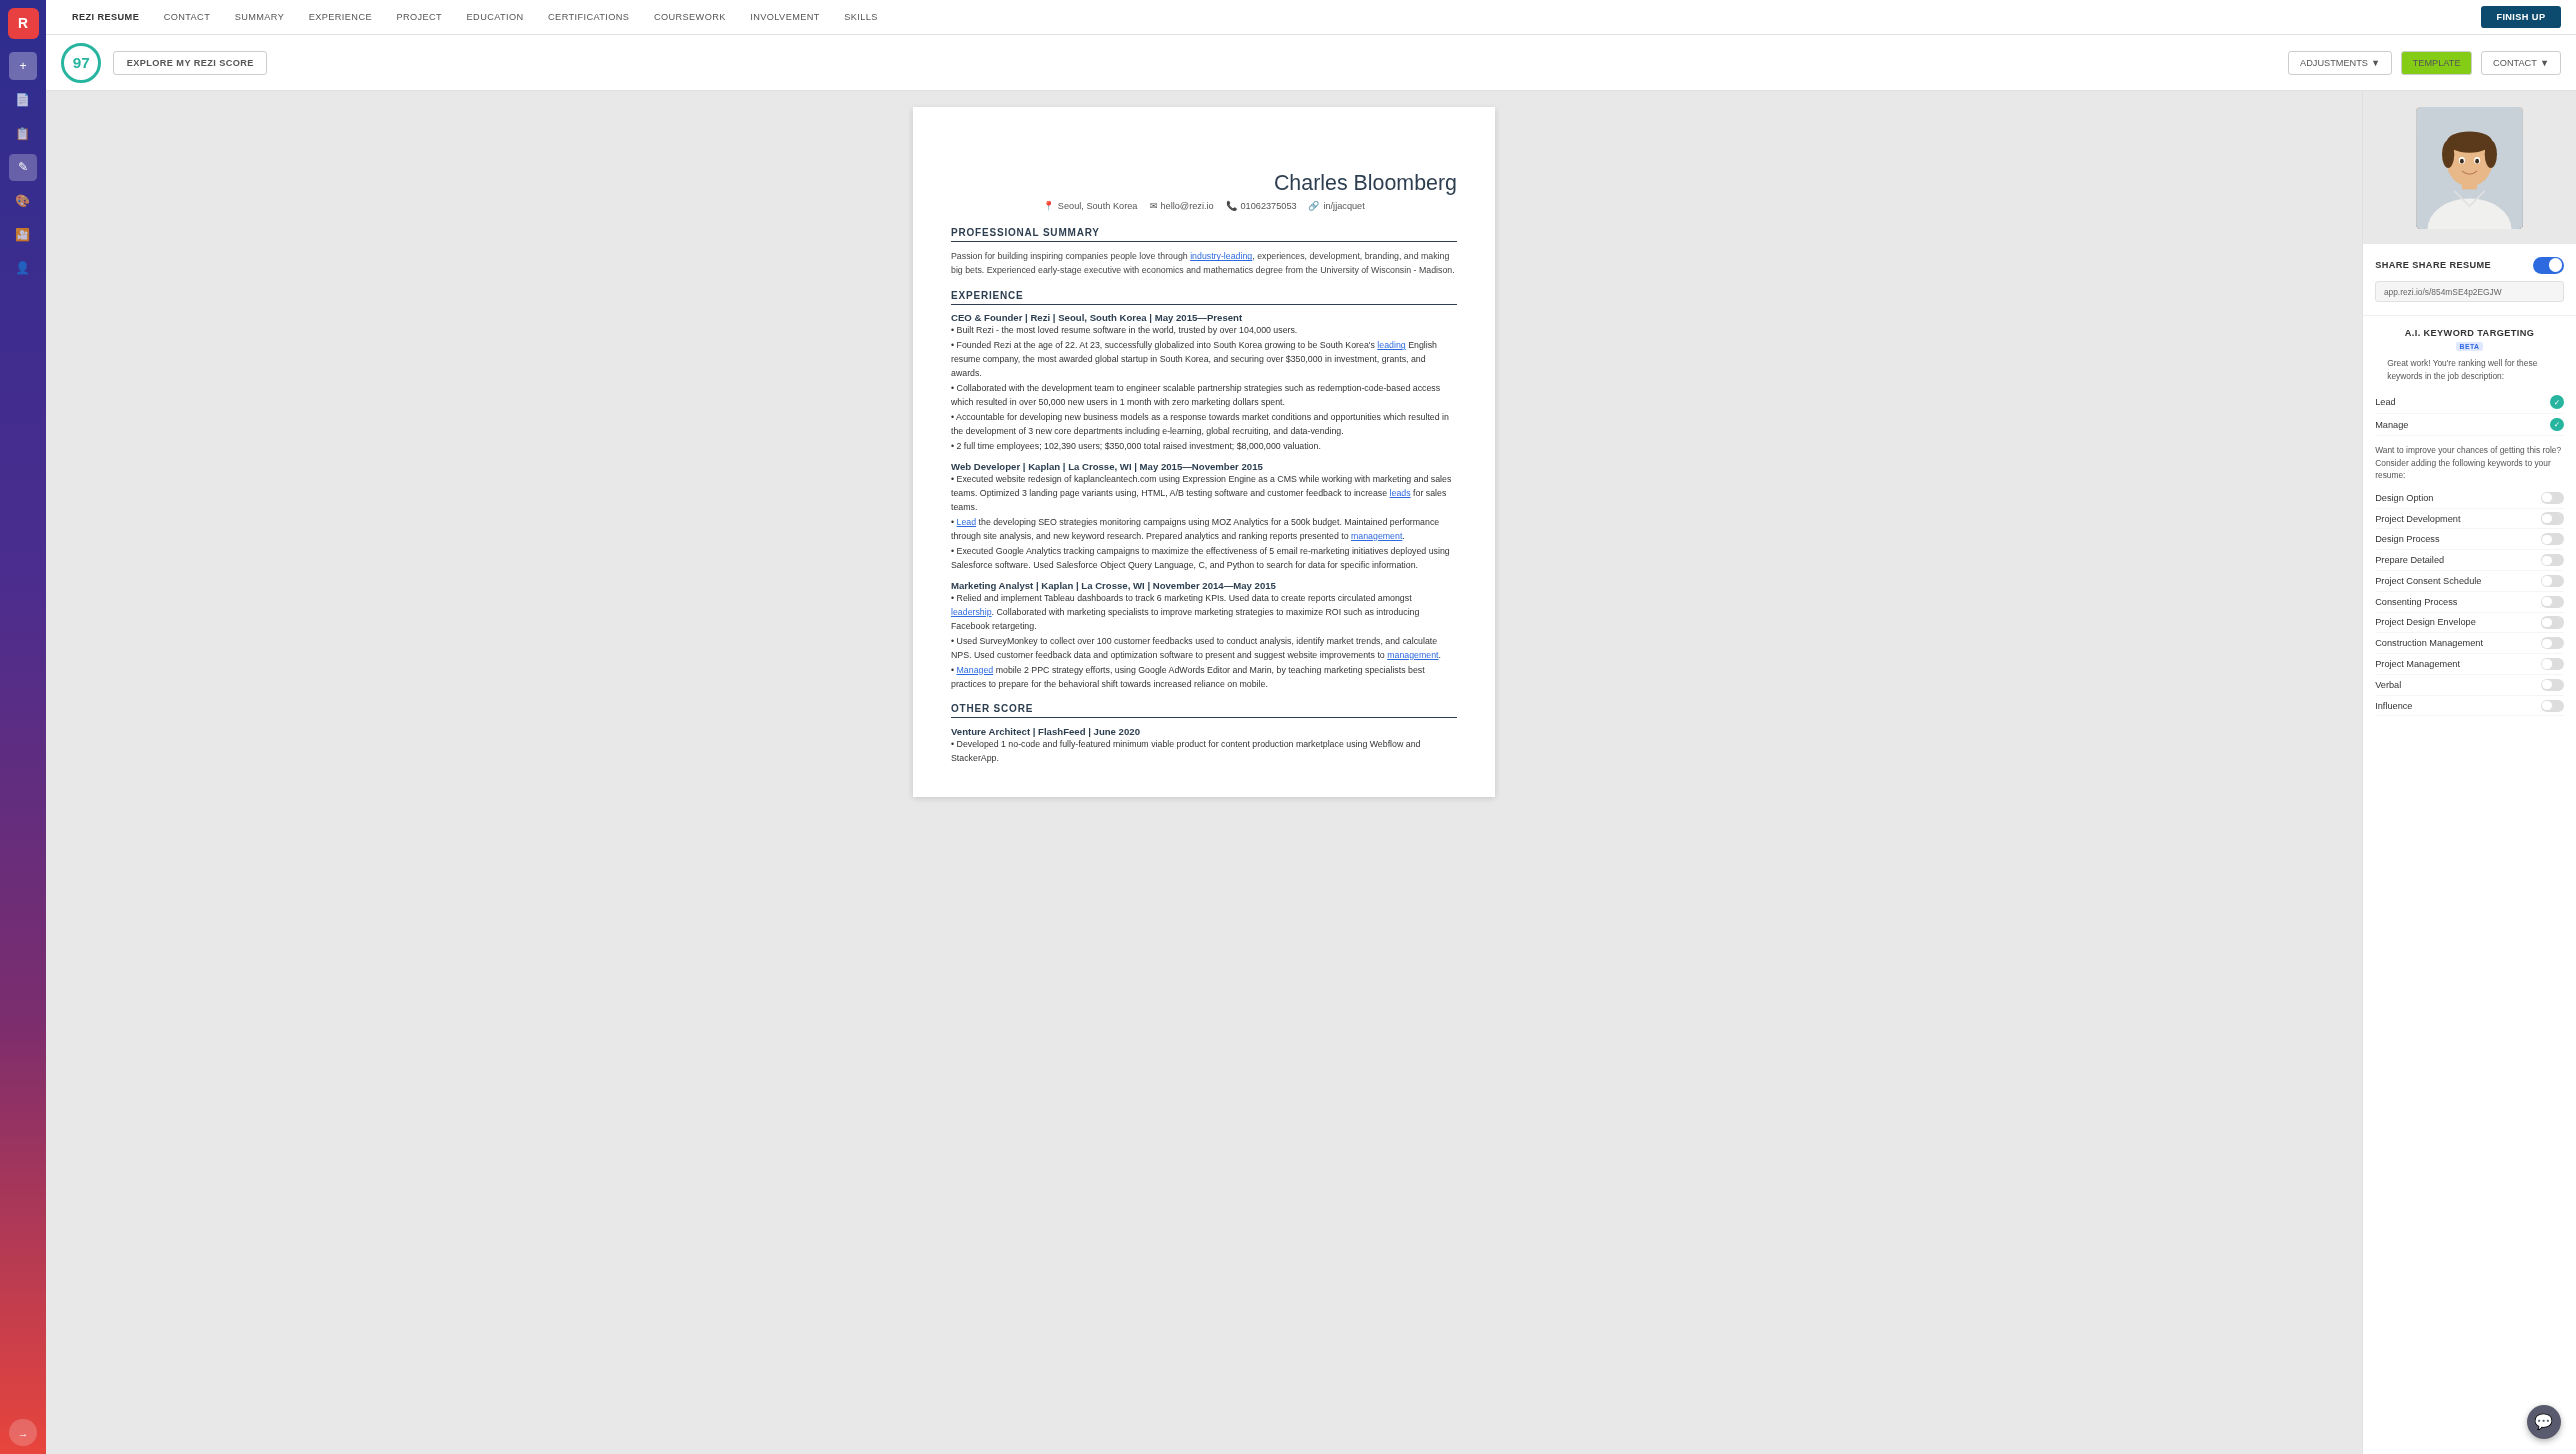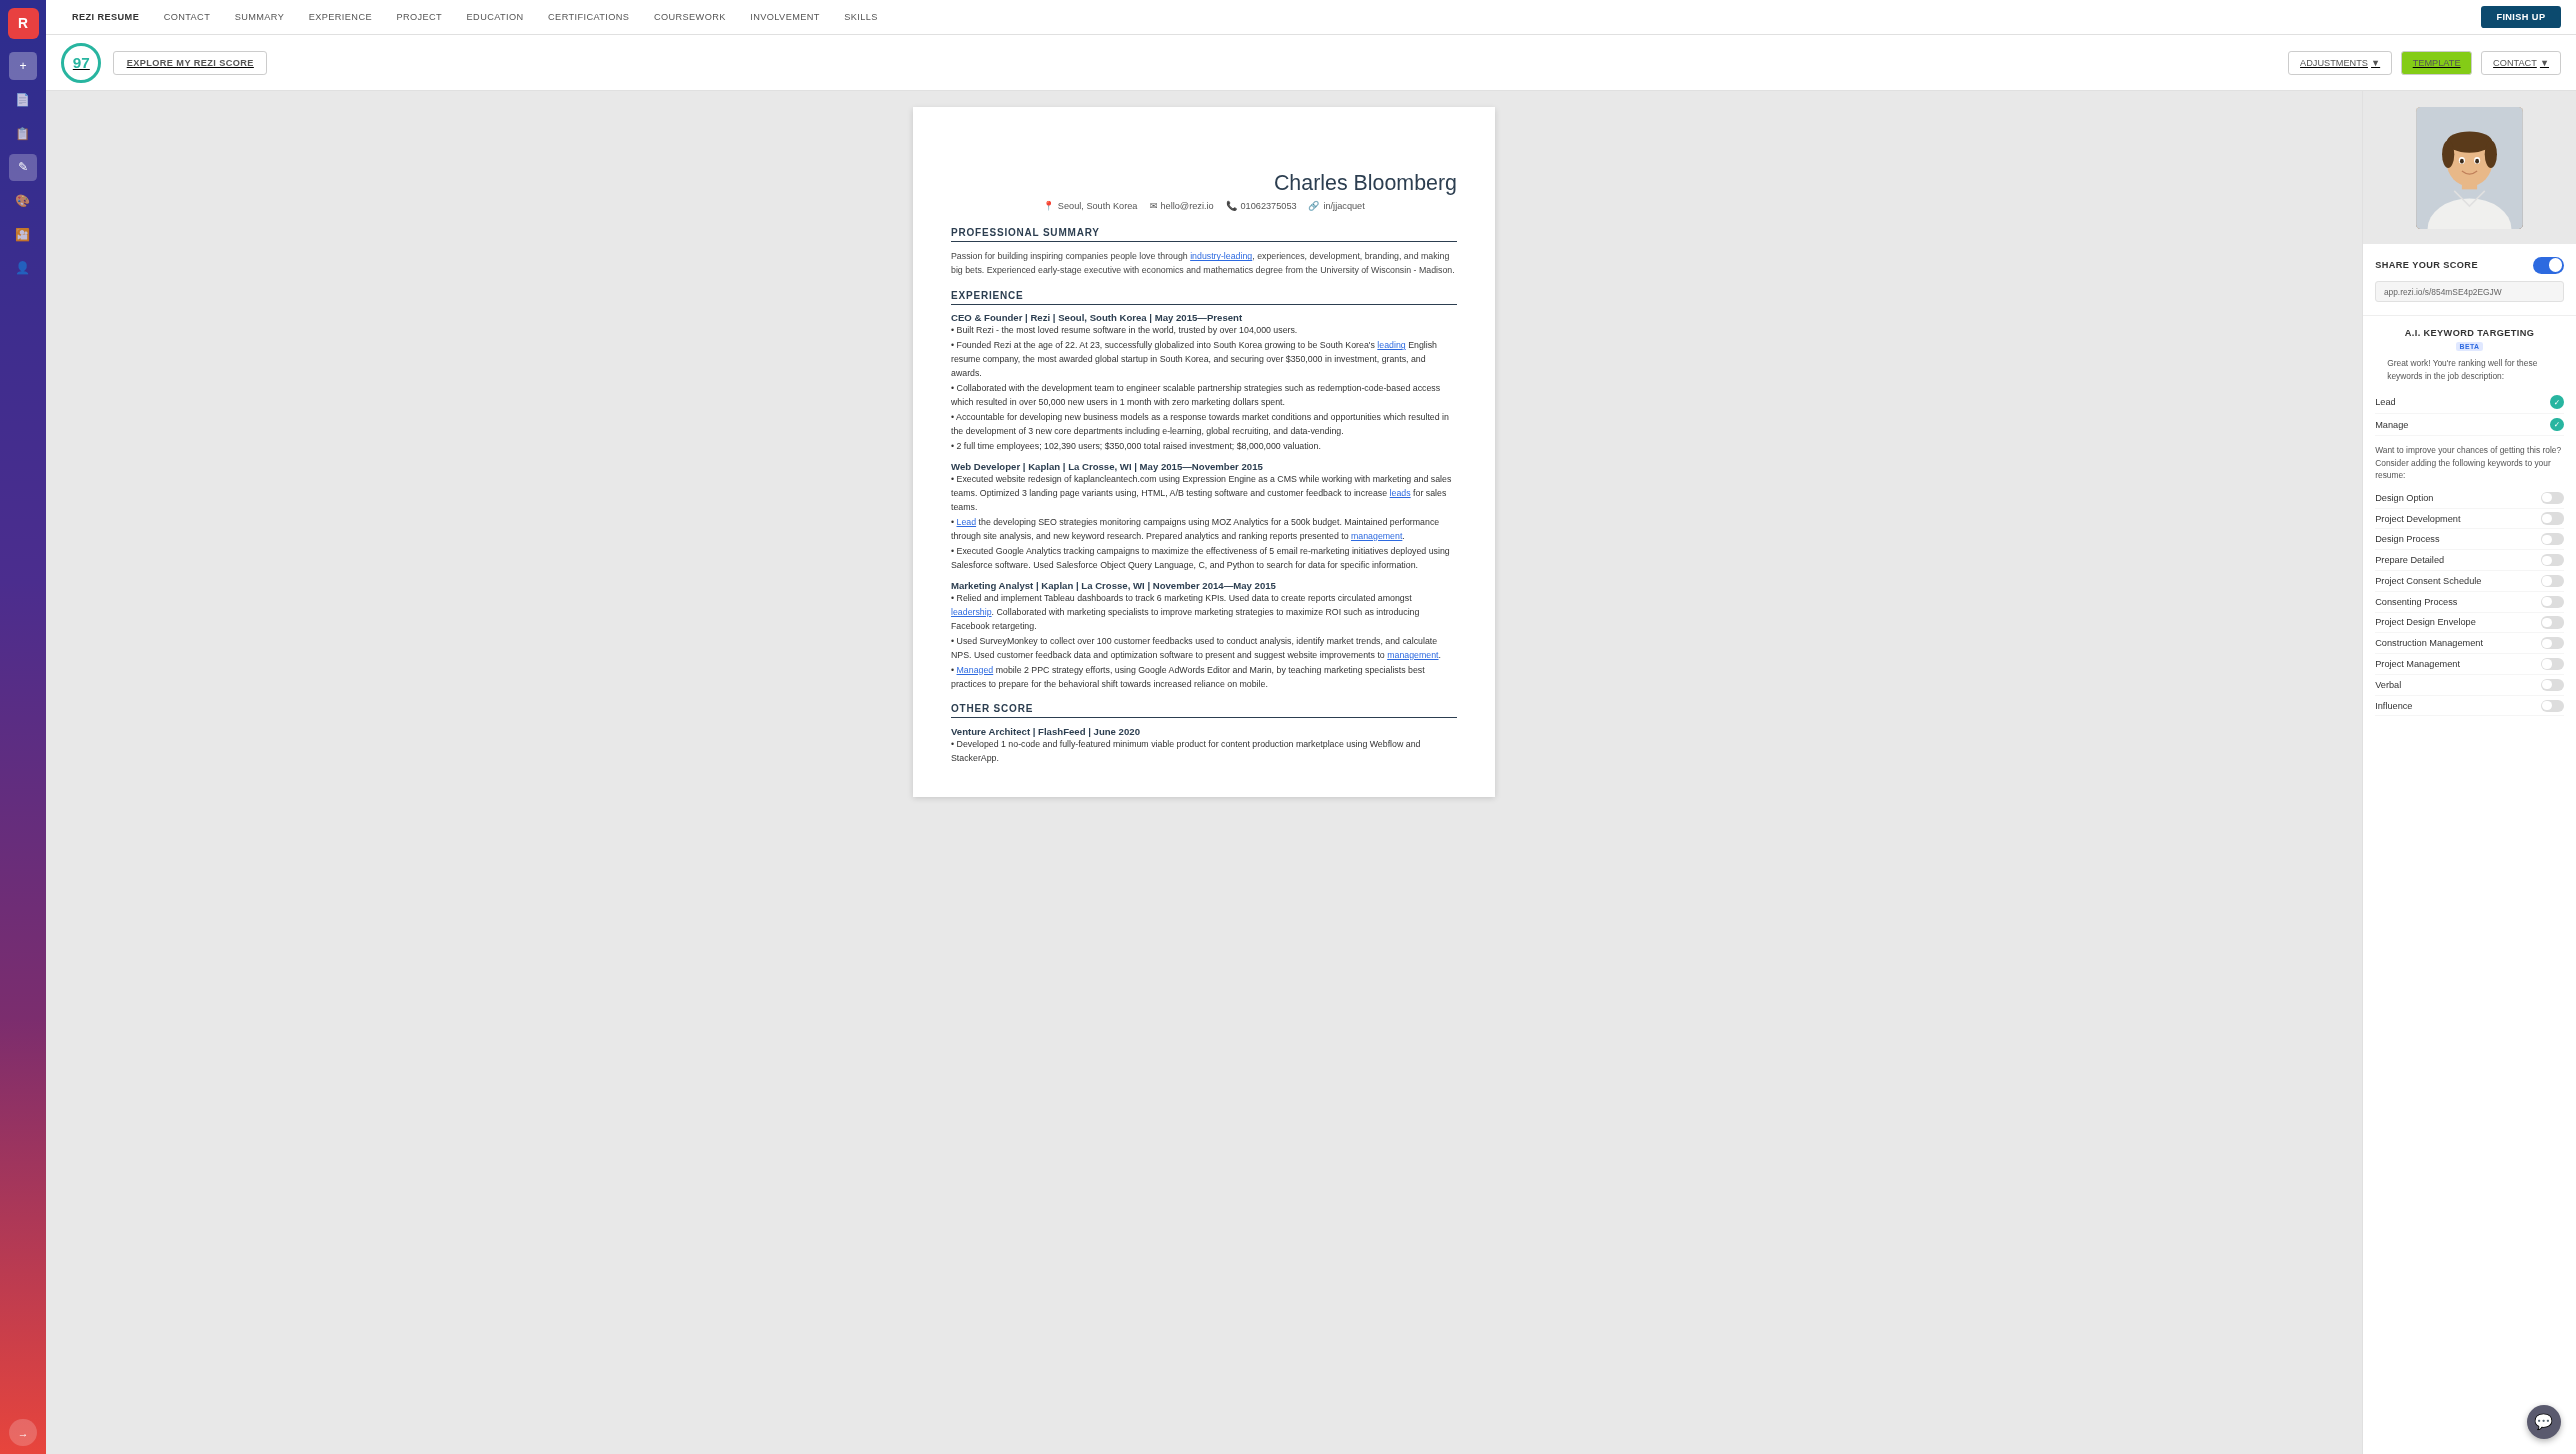--- a/index.html
+++ b/index.html
@@ -93,21 +93,20 @@
 
     
     #scorebar {
       background: white;
       border-bottom: 0.8px solid #e0e0e0;
       padding: 7.7px 15.3px;
       display: flex;
       align-items: center;
       gap: 12.2px;
       flex-shrink: 0;
-      text-decoration: underline;
     }
     .score-circle {
       width: 40px; height: 40px;
       border-radius: 50%;
       border: 3.1px solid #28b5a0;
       display: flex; align-items: center; justify-content: center;
       font-size: 15.3px; font-weight: bold; color: #28b5a0;
       flex-shrink: 0;
     }
     .explore-btn {
@@ -521,21 +520,21 @@
 
             <path d="M 60 84 Q 70 92 80 84" stroke="#c0805a" stroke-width="1.5" fill="none"></path>
 
             <path d="M 50 110 L 70 130 L 90 110" stroke="#e0e0e0" stroke-width="2" fill="none"></path>
           </svg>
         </div>
       </div>
 
       <div class="share-section">
         <div class="share-row">
-          <span class="share-label">SHARE YOUR SCORE</span>
+          <span class="share-label">SHARE SHARE RESUME</span>
           <div class="toggle">
             <div class="toggle-knob"></div>
           </div>
         </div>
         <div class="share-url">app.rezi.io/s/854mSE4p2EGJW</div>
       </div>
 
       <div class="ai-section">
         <div class="ai-title">
           <span>A.I. KEYWORD TARGETING</span>

